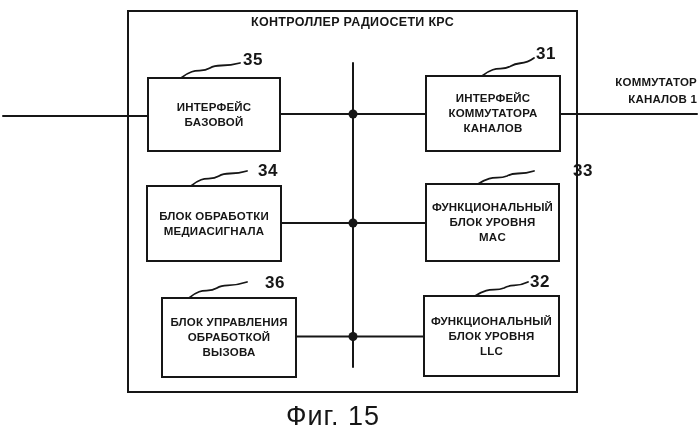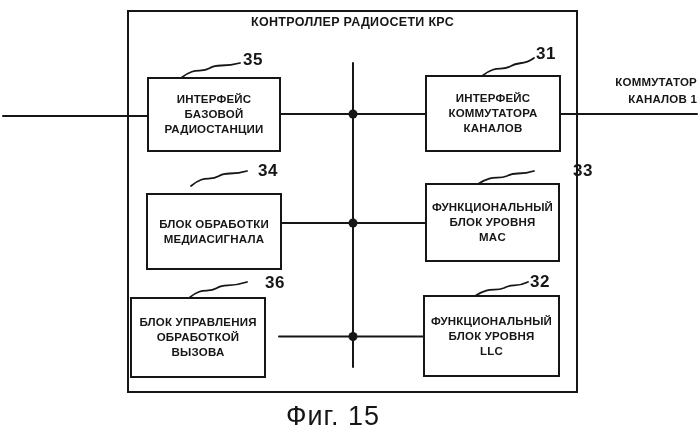--- a/index.html
+++ b/index.html
@@ -47,22 +47,22 @@
     align-items: center;
     justify-content: center;
     text-align: center;
     font-size: 11.5px;
     font-weight: 700;
     line-height: 15px;
     letter-spacing: 0.2px;
     z-index: 2;
   }
   .box-35 { left: 147px; top: 77px;  width: 134px; height: 75px; }
-  .box-34 { left: 146px; top: 185px; width: 136px; height: 77px; margin-top: 8px; }
-  .box-36 { left: 130px; top: 297px; width: 136px; height: 81px; }
+  .box-34 { left: 146px; top: 185px; width: 136px; height: 77px; }
+  .box-36 { left: 161px; top: 297px; width: 136px; height: 81px; }
   .box-31 { left: 425px; top: 75px;  width: 136px; height: 77px; }
   .box-33 { left: 425px; top: 183px; width: 135px; height: 79px; }
   .box-32 { left: 423px; top: 295px; width: 137px; height: 82px; }
   .ref-num {
     position: absolute;
     font-size: 17px;
     font-weight: 700;
     letter-spacing: 0.5px;
     z-index: 3;
   }
@@ -128,21 +128,20 @@
   <div class="diagram-title">КОНТРОЛЛЕР РАДИОСЕТИ КРС</div>
 
   <div class="ext-label ext-right">
     <div>КОММУТАТОР</div>
     <div>КАНАЛОВ 1</div>
   </div>
 
   <div class="box box-35">
     <div>ИНТЕРФЕЙС</div>
     <div>БАЗОВОЙ</div>
-    <div>РАДИОСТАНЦИИ</div>
   </div>
   <div class="box box-34">
     <div>БЛОК ОБРАБОТКИ</div>
     <div>МЕДИАСИГНАЛА</div>
   </div>
   <div class="box box-36">
     <div>БЛОК УПРАВЛЕНИЯ</div>
     <div>ОБРАБОТКОЙ</div>
     <div>ВЫЗОВА</div>
   </div>

